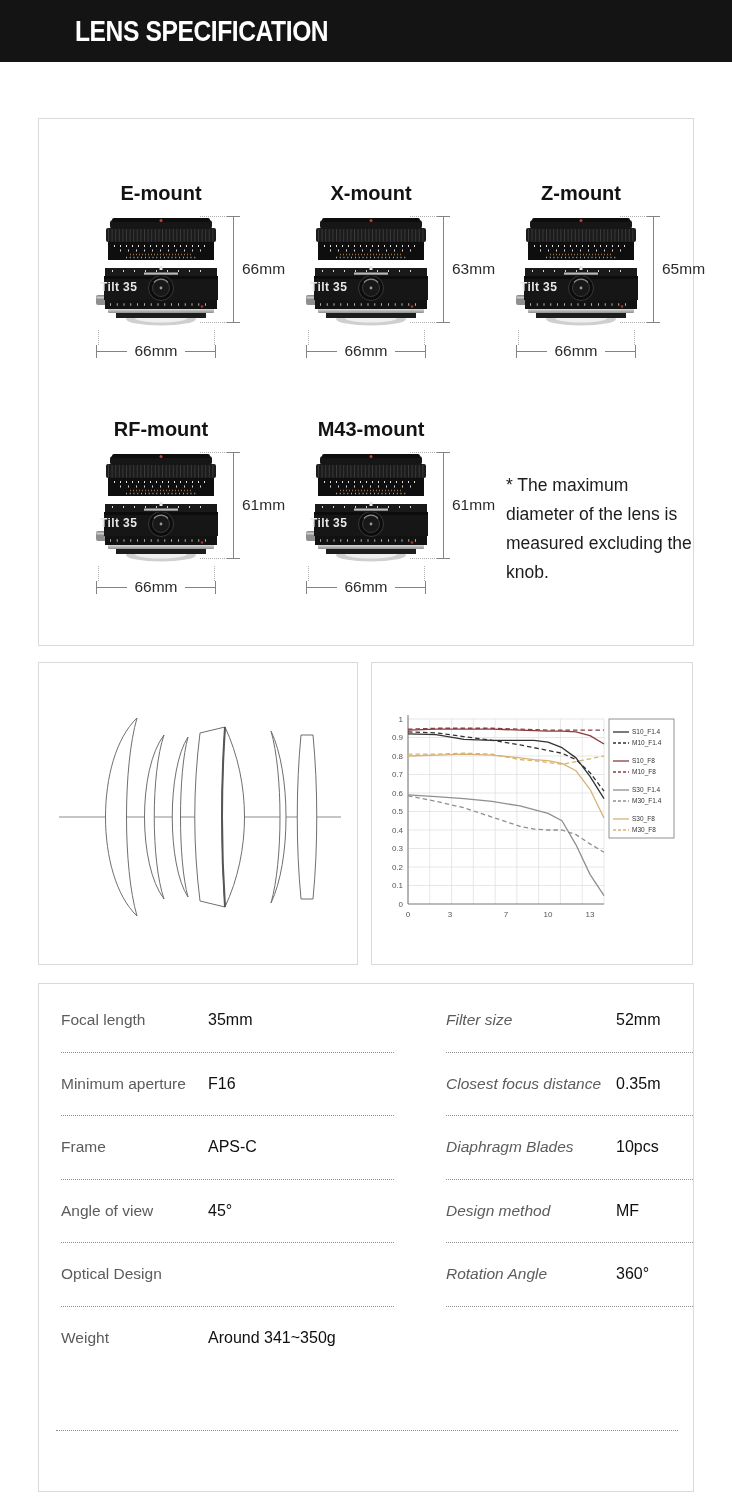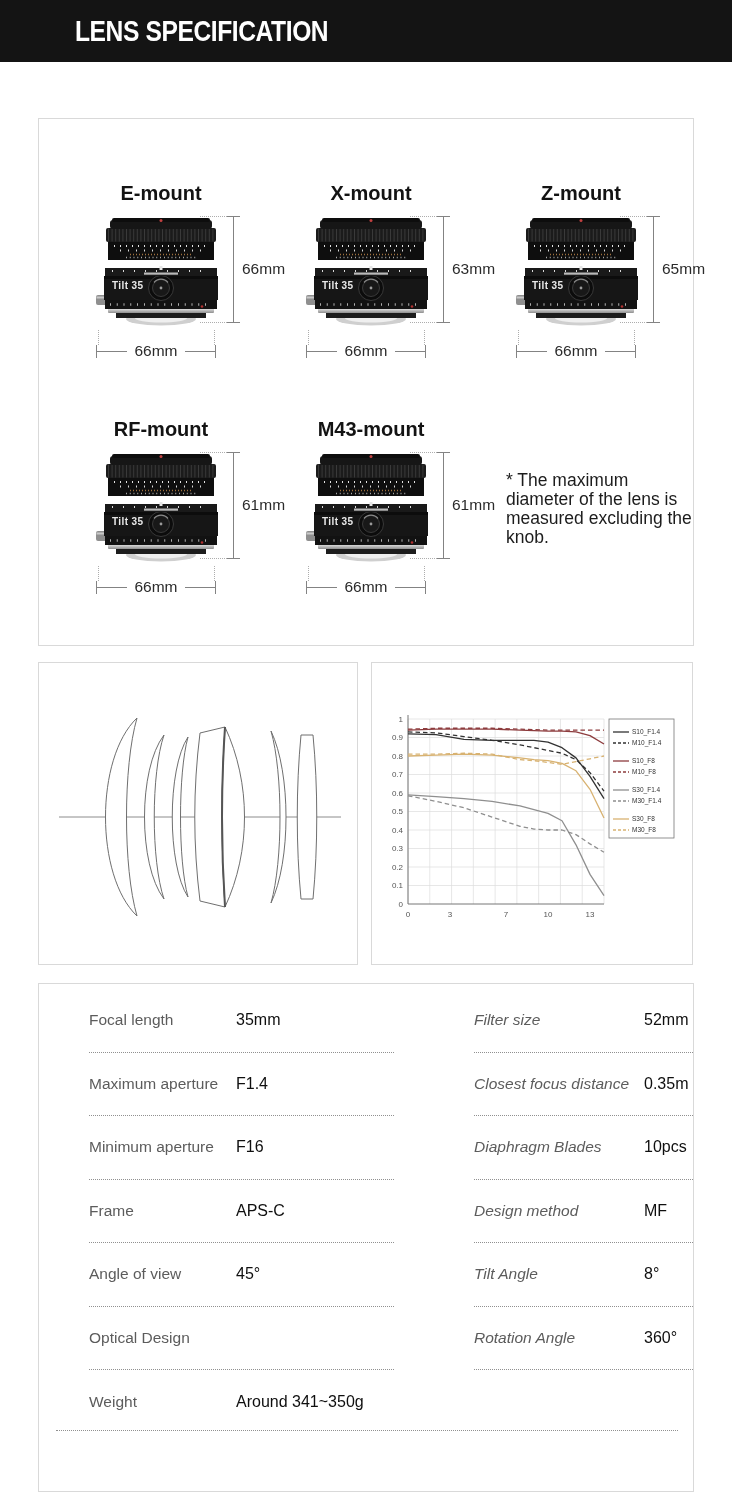--- a/index.html
+++ b/index.html
@@ -15,38 +15,38 @@
   .mounts-box{left:38px;top:118px;width:656px;height:528px;}
   .diagram-box{left:38px;top:662px;width:320px;height:303px;}
   .mtf-box{left:371px;top:662px;width:322px;height:303px;}
   .specs-box{left:38px;top:983px;width:656px;height:509px;}
   
   .mount-cell{position:absolute;width:250px;height:230px;}
   .mount-title{position:absolute;left:-20px;top:0;width:170px;text-align:center;
                font-size:20px;font-weight:bold;color:#131313;}
   .lens-wrap{position:absolute;left:0;top:34px;width:130px;height:112px;}
   .lens-wrap svg{display:block;}
-  .tilt-label{position:absolute;left:16px;top:64px;color:#e9e9e9;font-size:10px;
+  .tilt-label{position:absolute;left:4px;top:64px;color:#e9e9e9;font-size:12px;
               font-weight:bold;letter-spacing:0.4px;}
   .vdim-line{position:absolute;left:137px;top:34px;width:1px;height:106px;background:#838383;}
   .vdim-cap{position:absolute;left:131px;width:13px;height:1px;background:#838383;}
   .vdim-label{position:absolute;left:146px;top:78px;font-size:15.5px;color:#2b2b2b;}
   .leader-h{position:absolute;height:0;border-top:1px dotted #adadad;}
   .leader-v{position:absolute;width:0;border-left:1px dotted #adadad;}
   .hdim{position:absolute;left:0;top:160px;width:120px;display:flex;align-items:center;}
   .hline{flex:1;height:1px;background:#838383;}
   .cap-v{width:1px;height:13px;background:#838383;}
   .hdim-label{margin:0 7px;font-size:15.5px;color:#2b2b2b;}
   .mount-note{position:absolute;left:467px;top:352px;width:190px;font-size:17.5px;
-              line-height:19px;color:#1c1c1c;}
+              line-height:29px;color:#1c1c1c;}
   
   .spec-col{position:absolute;top:5px;}
   .spec-col.left{left:22px;width:333px;}
   .spec-col.right{left:407px;width:247px;}
-  .spec-row{height:63.5px;display:flex;align-items:center;box-sizing:border-box;margin-left:28px;}
+  .spec-row{height:63.5px;display:flex;align-items:center;box-sizing:border-box;}
   .spec-row.with-sep{border-bottom:1px dotted #909090;}
   .spec-label{font-size:15.5px;color:#5c5c5c;flex-shrink:0;}
   .left .spec-label{width:147px;}
   .right .spec-label{width:170px;font-style:italic;}
   .spec-value{font-size:16px;color:#0f0f0f;}
   .full-sep{position:absolute;left:17px;top:446px;width:622px;height:0;
             border-top:1px dotted #909090;}
 </style>
 </head>
 <body>
@@ -309,24 +309,20 @@
       </svg>
   </div>
 
   <div class="box specs-box">
     <div class="spec-col left" id="spec-col-left">
         <div class="spec-row with-sep">
           <span class="spec-label">Focal length</span>
           <span class="spec-value">35mm</span>
         </div>
         <div class="spec-row with-sep">
-          <span class="spec-label">Maximum aperture</span>
-          <span class="spec-value">F1.4</span>
-        </div>
-        <div class="spec-row with-sep">
           <span class="spec-label">Minimum aperture</span>
           <span class="spec-value">F16</span>
         </div>
         <div class="spec-row with-sep">
           <span class="spec-label">Frame</span>
           <span class="spec-value">APS-C</span>
         </div>
         <div class="spec-row with-sep">
           <span class="spec-label">Angle of view</span>
           <span class="spec-value">45°</span>
@@ -350,24 +346,20 @@
         </div>
         <div class="spec-row with-sep">
           <span class="spec-label">Diaphragm Blades</span>
           <span class="spec-value">10pcs</span>
         </div>
         <div class="spec-row with-sep">
           <span class="spec-label">Design method</span>
           <span class="spec-value">MF</span>
         </div>
         <div class="spec-row with-sep">
-          <span class="spec-label">Tilt Angle</span>
-          <span class="spec-value">8°</span>
-        </div>
-        <div class="spec-row with-sep">
           <span class="spec-label">Rotation Angle</span>
           <span class="spec-value">360°</span>
         </div>
       </div>
     <div class="full-sep"></div>
   </div>
 
 </div>
 
 </body></html>

